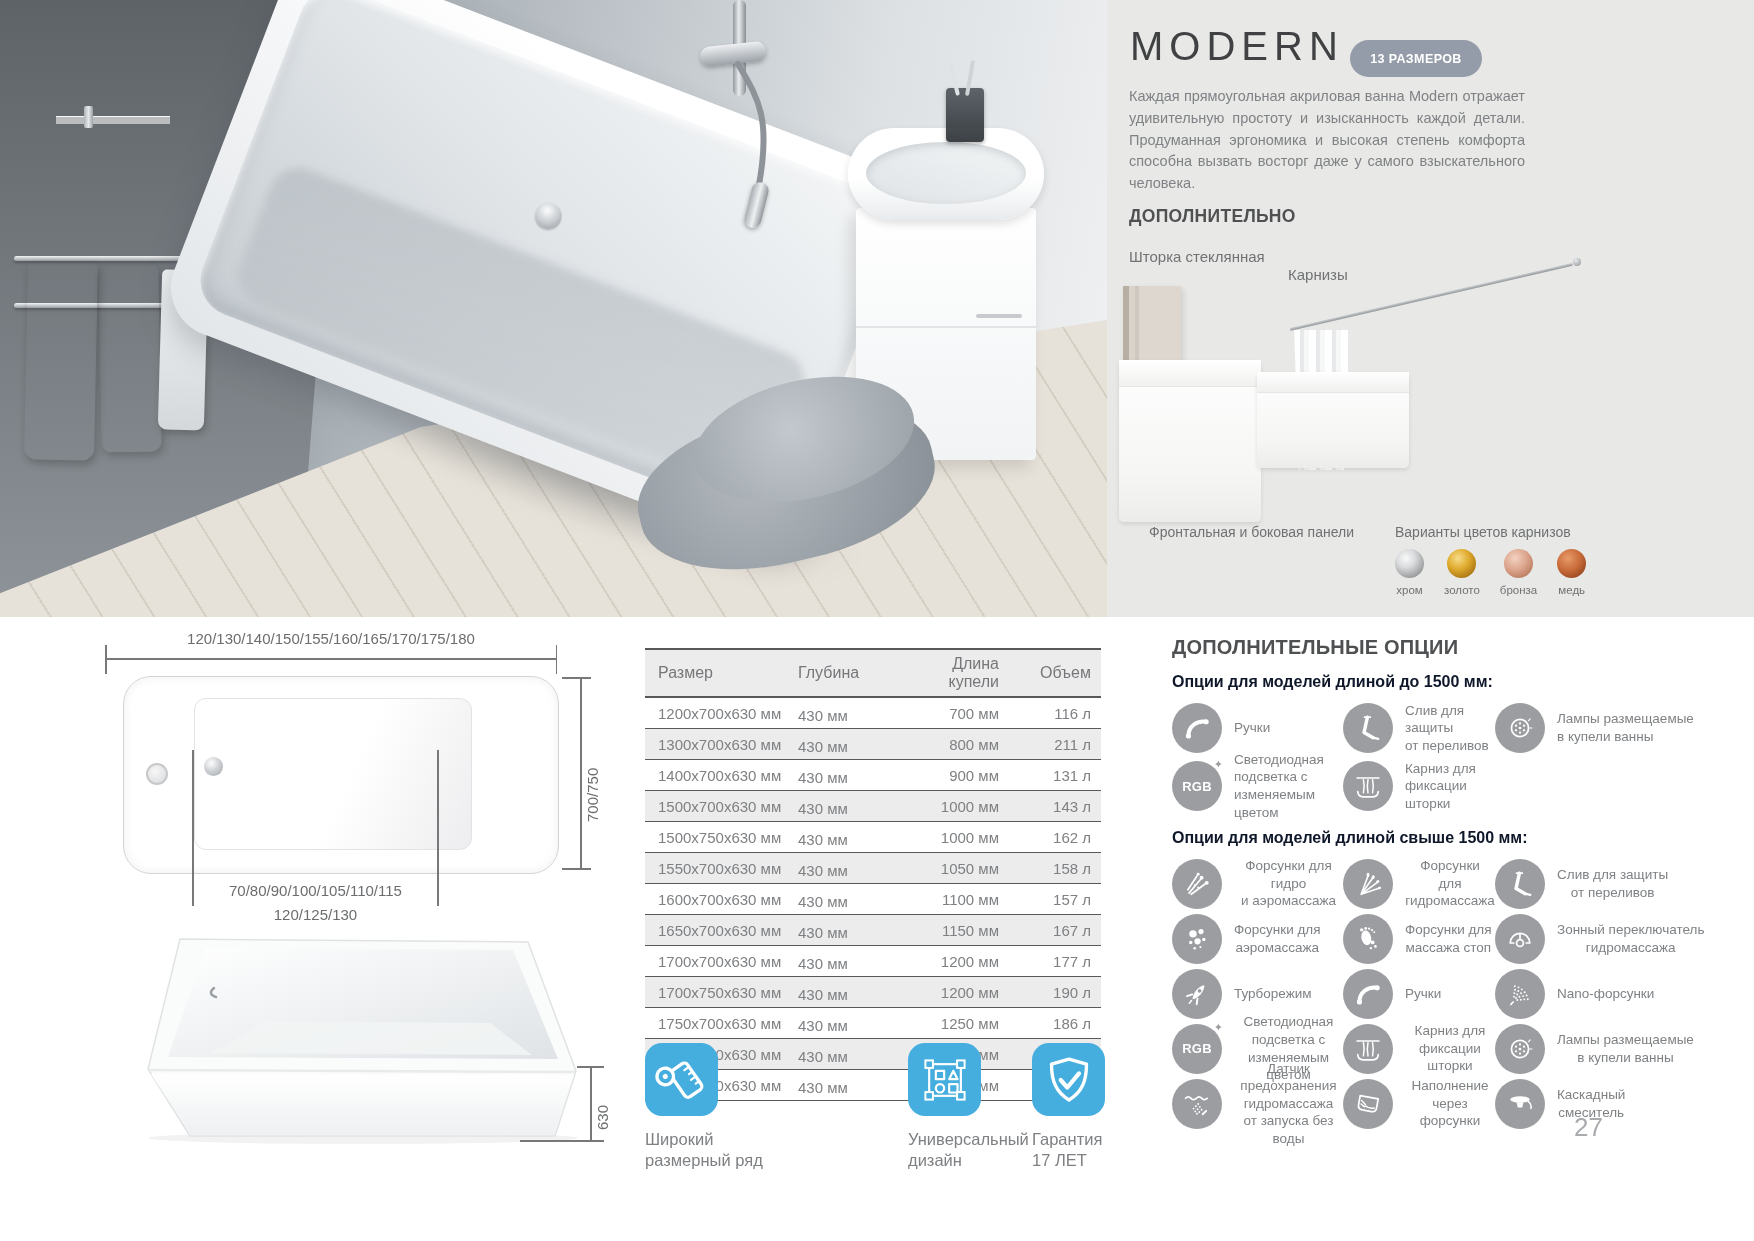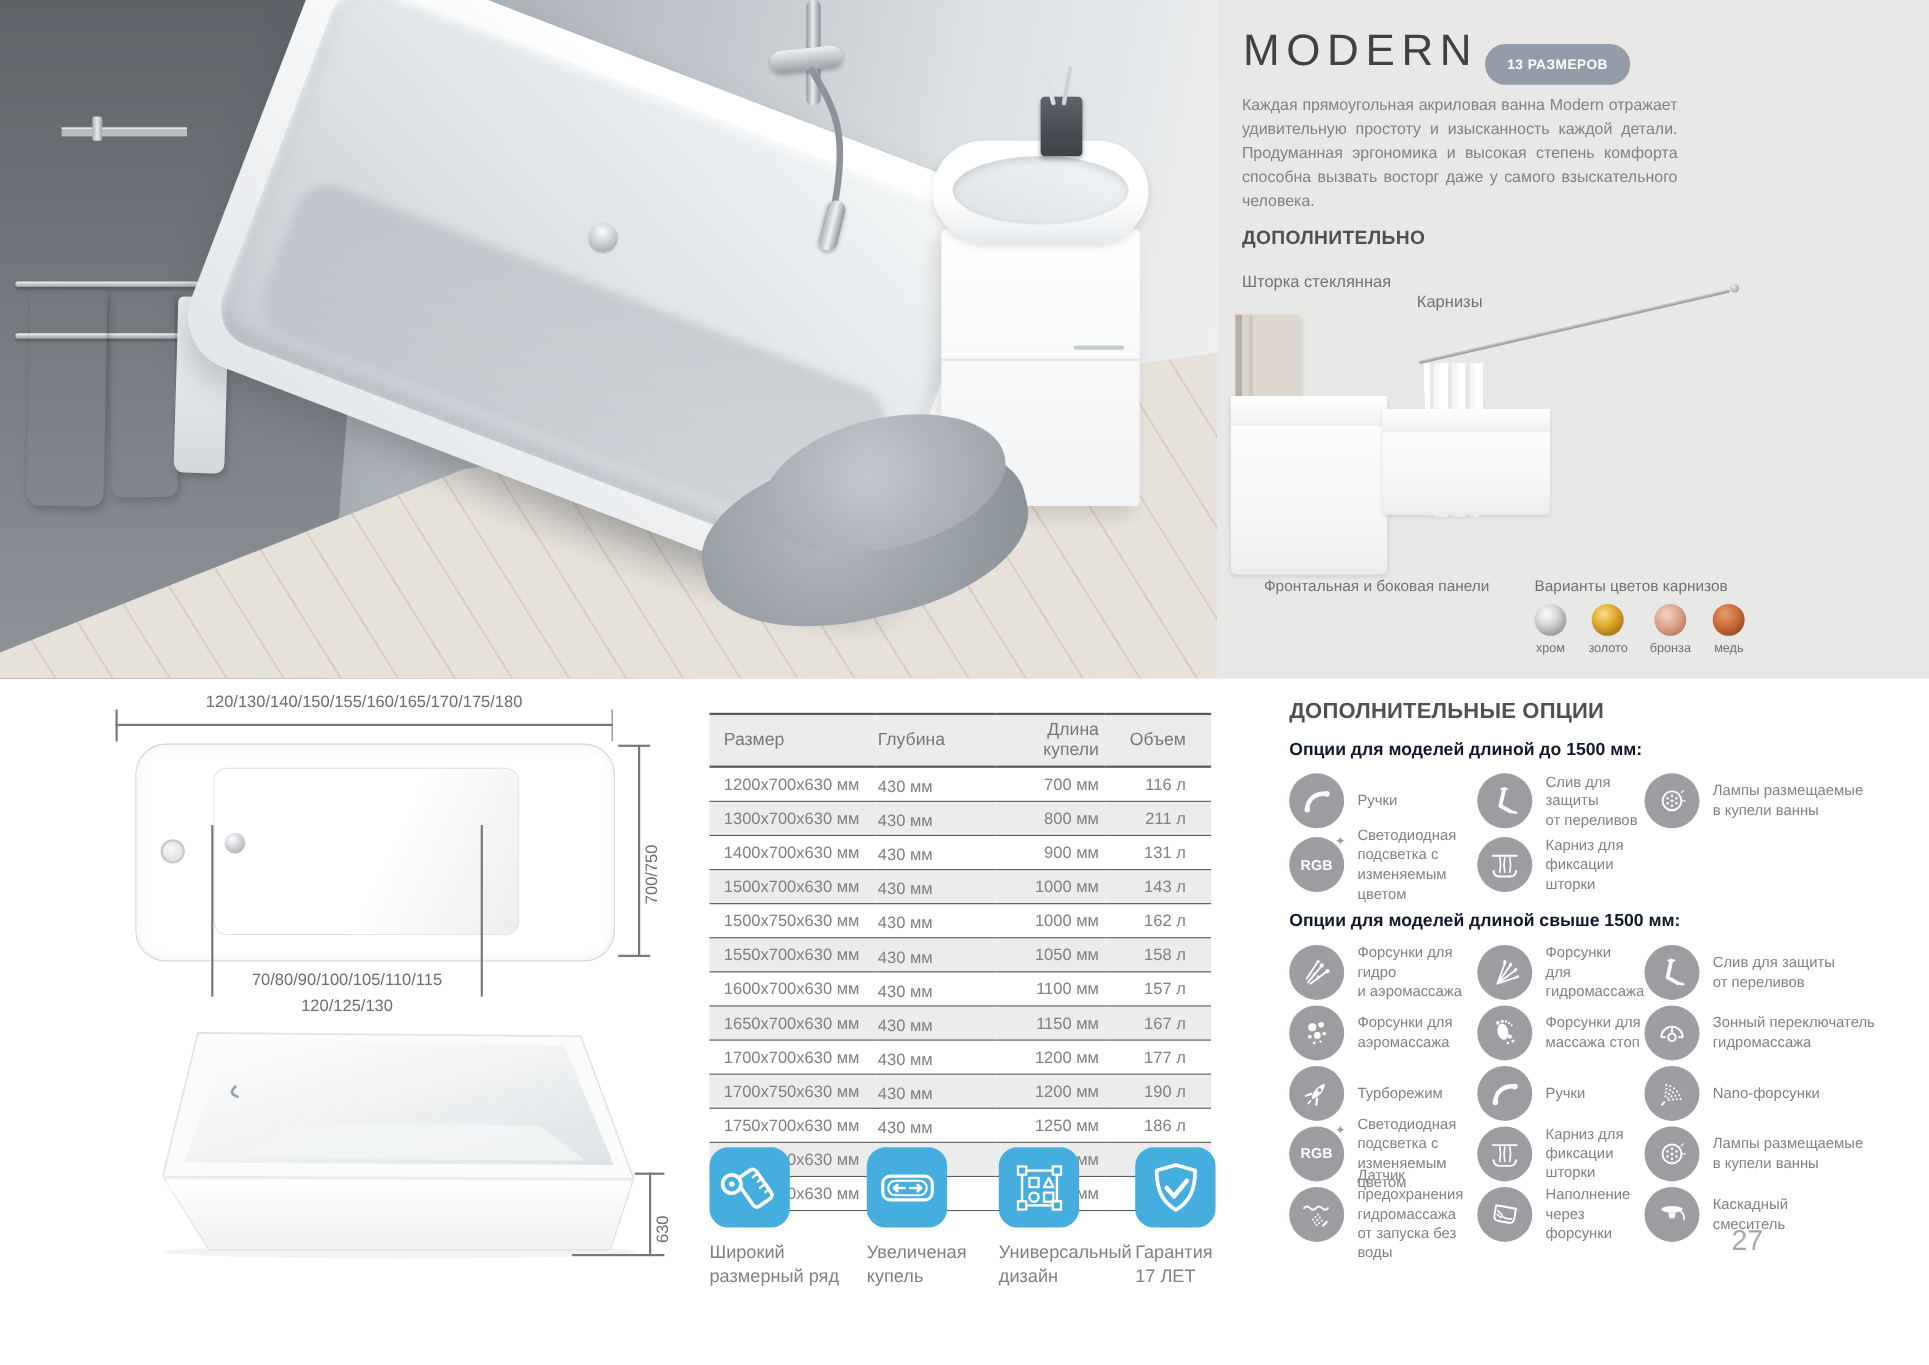--- a/index.html
+++ b/index.html
@@ -47,35 +47,35 @@
   
   .spec{position:absolute;left:645px;top:648px;width:456px;border-collapse:collapse;font-size:15px;color:#7e8083;}
   .spec th{font-weight:normal;font-size:16px;color:#76777a;background:#ececec;height:44px;
            border-top:2px solid #57585a;border-bottom:2px solid #57585a;}
   .spec td{height:24px;border-bottom:1.6px solid #57585a;}
   .spec tbody tr:nth-child(even){background:#ececec;}
   .c0{text-align:left;padding-left:13px;}
   .c1{text-align:left;}
   td.c1{padding-top:5px;}
   .c2{text-align:right;padding-right:6px;}
-  .c3{text-align:right;padding-right:23px;}
+  .c3{text-align:right;padding-right:10px;}
   .hw{display:inline-block;width:60px;text-align:right;line-height:1.15;}
 
   
   .feat{position:absolute;top:1043px;width:150px;}
   .fi{width:73px;height:73px;border-radius:17px;background:#45aede;display:flex;align-items:center;justify-content:center;}
   .fl{margin-top:13px;font-size:16.5px;line-height:1.28;color:#7e8083;white-space:pre-line;}
 
   
   .options{position:absolute;left:1172px;top:636px;width:570px;}
   .oh{font-size:20px;font-weight:bold;color:#4e5052;letter-spacing:.2px;}
   .osub{font-size:16px;font-weight:bold;color:#0f172a;margin-top:14px;}
   .og{display:grid;grid-template-columns:171px 152px 247px;}
   .og1{grid-auto-rows:58px;margin-top:8px;}
-  .og2{grid-auto-rows:55px;margin-top:9px;}
+  .og2{grid-auto-rows:55px;margin-top:9px;text-align:center;}
   .oi{display:flex;align-items:center;gap:12px;}
   .oc{position:relative;width:50px;height:50px;border-radius:50%;background:#9b9da0;flex:0 0 auto;
       display:flex;align-items:center;justify-content:center;}
   .ol{font-size:13.5px;line-height:1.3;color:#7f8285;white-space:pre-line;}
   .rgbtxt{color:#fff;font-weight:bold;font-size:13px;letter-spacing:.2px;}
   .spark{position:absolute;top:-3px;right:-1px;color:#9b9da0;font-size:11px;}
   .oisvg{width:32px;height:32px;}
 
   .pagenum{position:absolute;left:1574px;top:1112px;font-size:26px;color:#a8aaad;}
 </style>
@@ -517,29 +517,20 @@
 
   <div class="feat" style="left:645px;">
     <div class="fi">
         <svg width="60" height="60">
           <use href="#f-tape"></use>
         </svg>
       </div>
     <div class="fl">Широкий
 размерный ряд</div>
   </div>
-  <div class="feat" style="left:788px;">
-    <div class="fi">
-        <svg width="60" height="60">
-          <use href="#f-extend"></use>
-        </svg>
-      </div>
-    <div class="fl">Увеличеная
-купель</div>
-  </div>
   <div class="feat" style="left:908px;">
     <div class="fi">
         <svg width="60" height="60">
           <use href="#f-universal"></use>
         </svg>
       </div>
     <div class="fl">Универсальный
 дизайн</div>
   </div>
   <div class="feat" style="left:1032px;">

